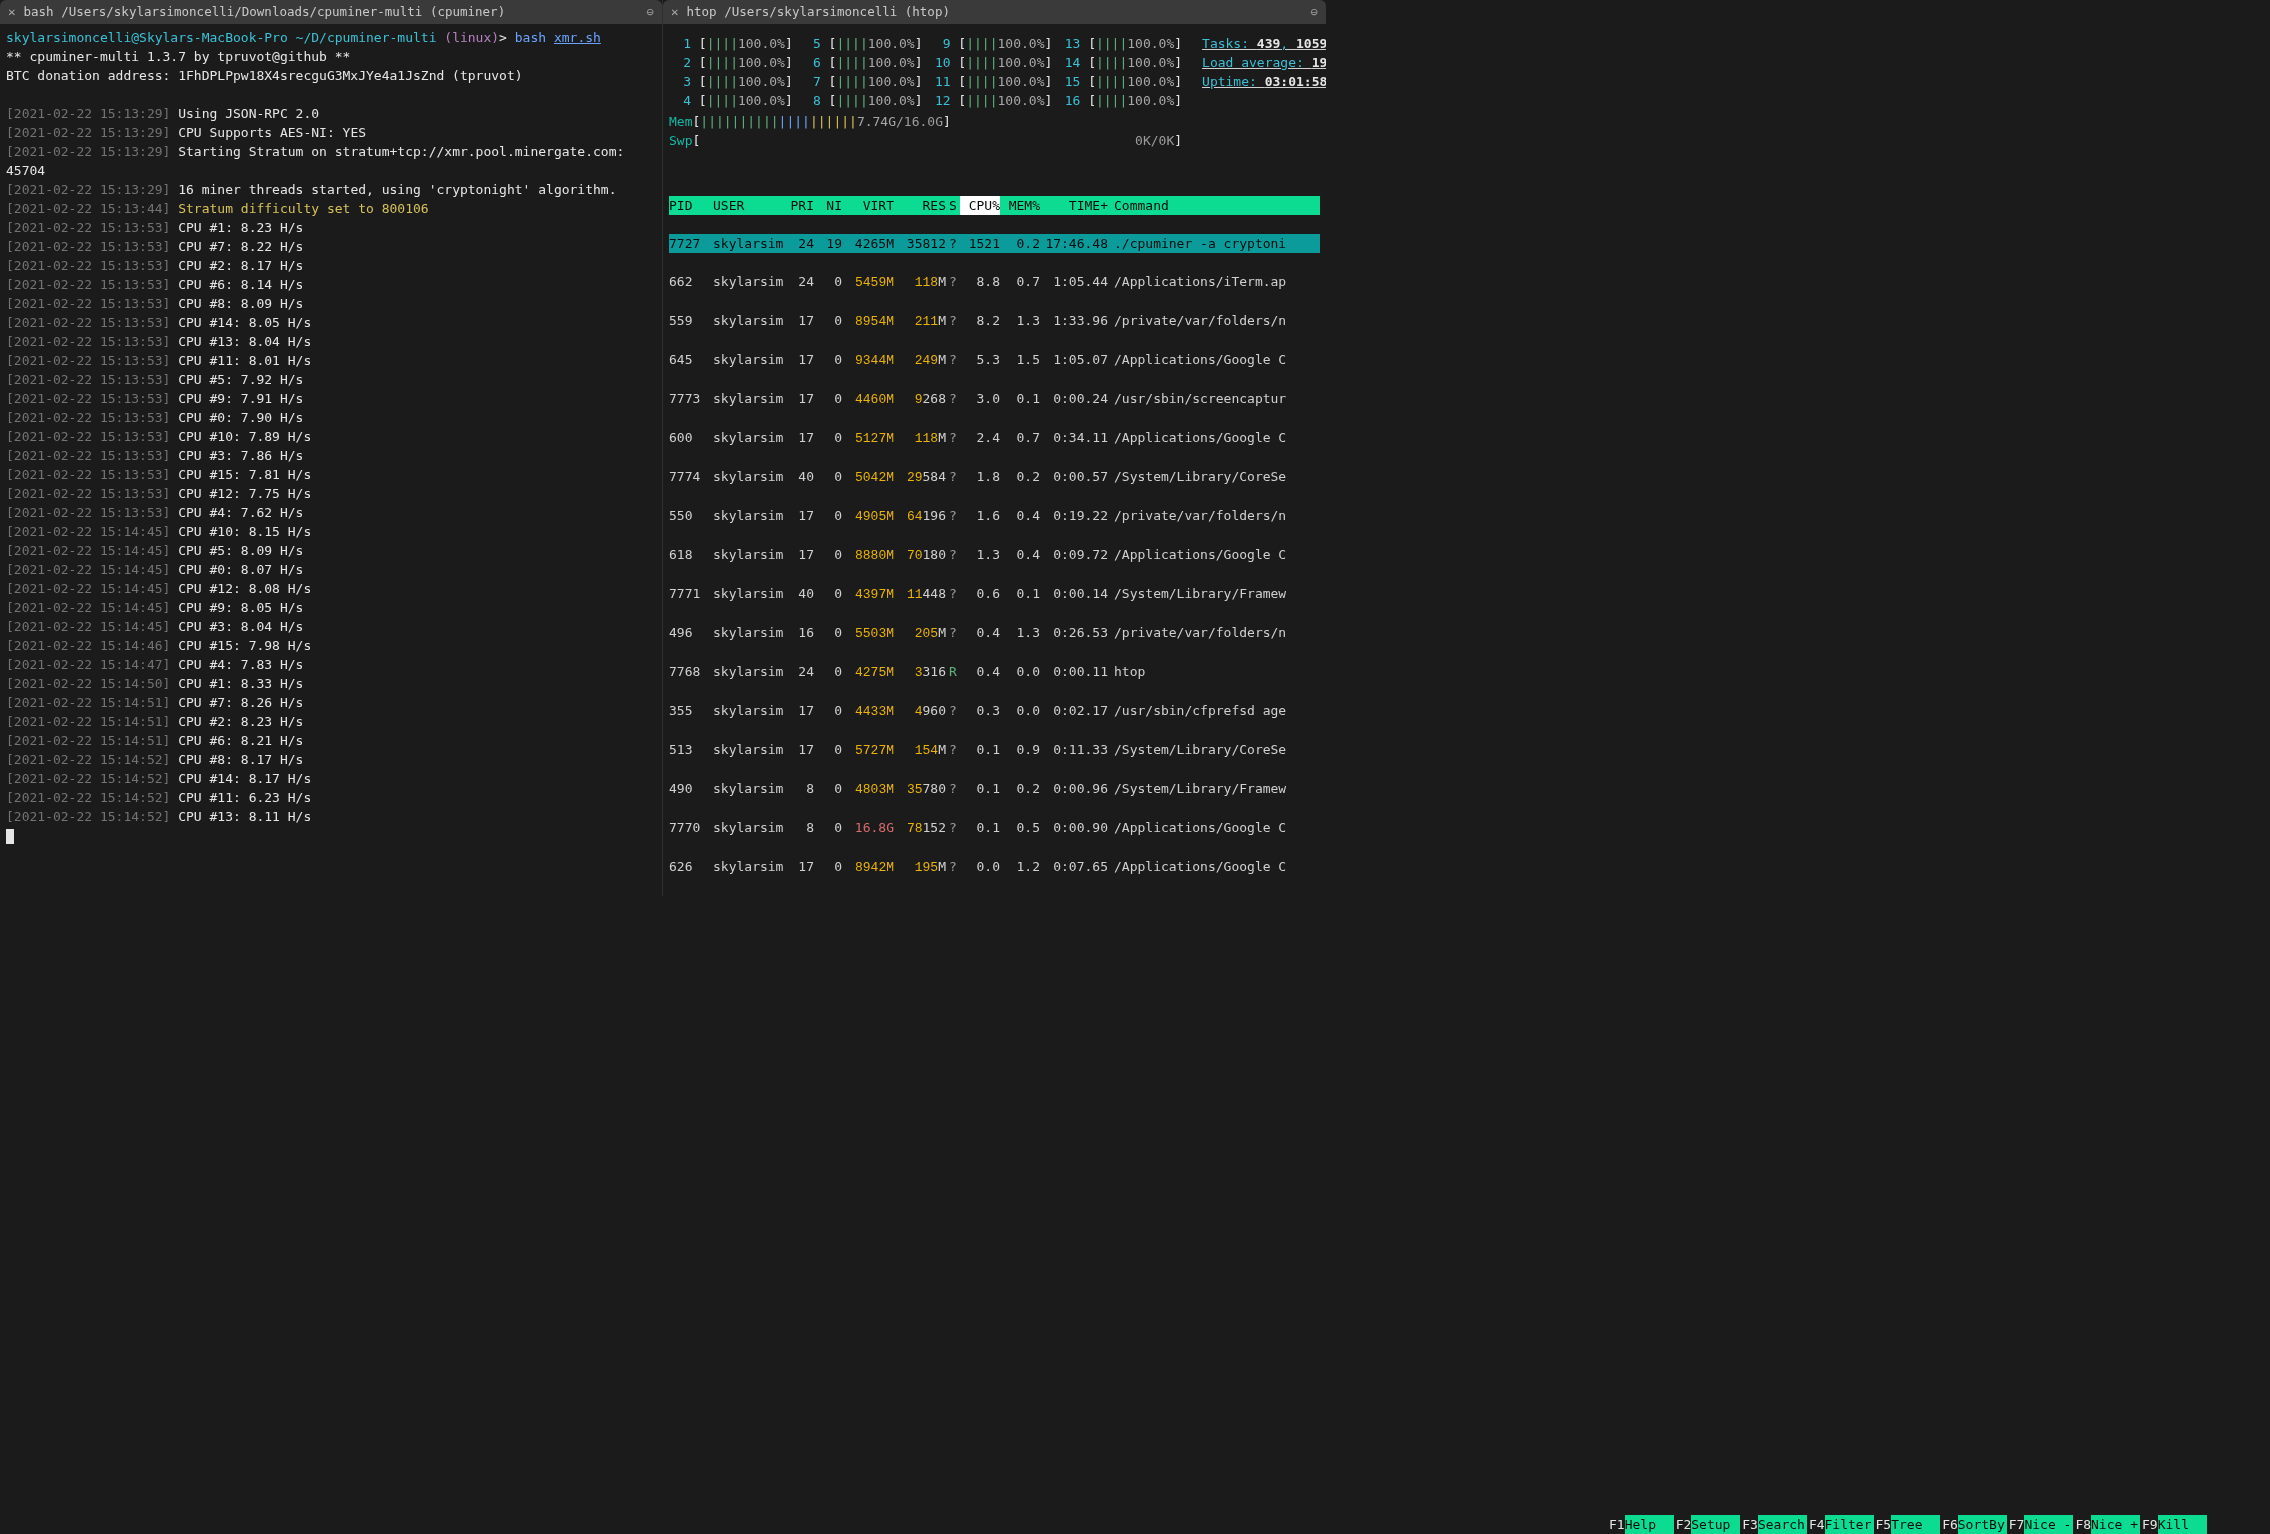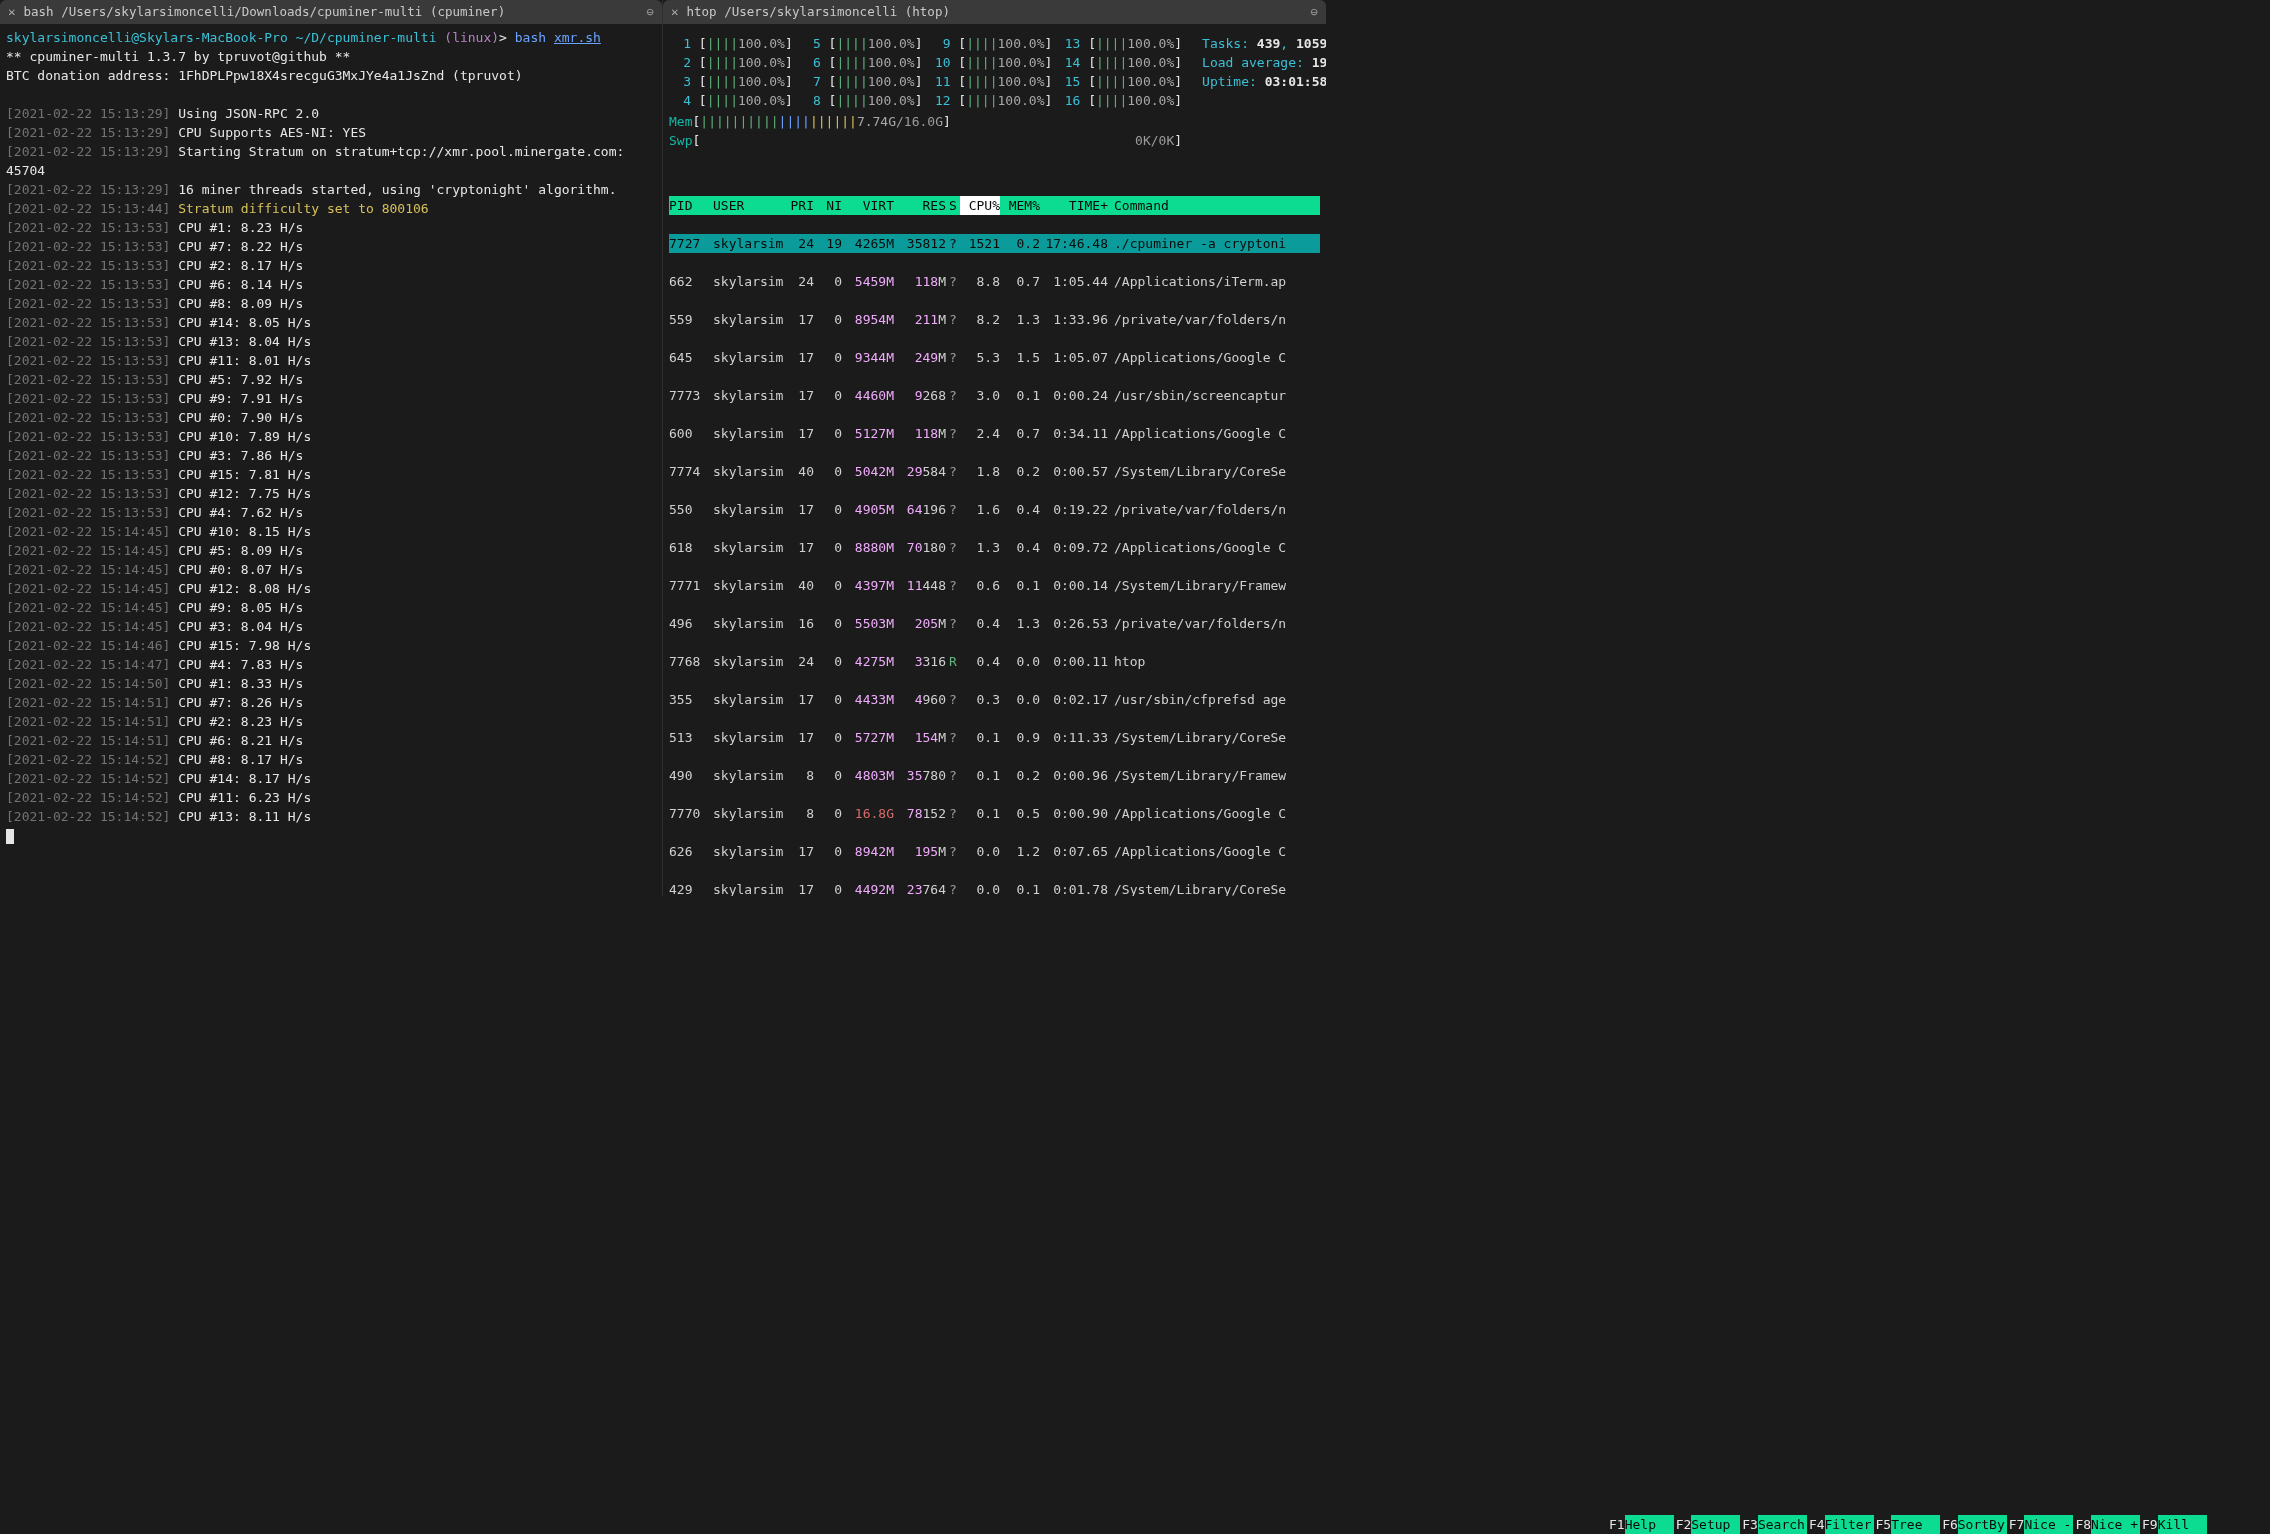--- a/index.html
+++ b/index.html
@@ -65,21 +65,21 @@
   }
   .cpu-cell { white-space: pre; }
   .meter-num { color: #3bc0d6; width: 22px; display:inline-block; text-align:right; }
   .meter-num-far { color: #14b8a6; }
   .bar-bars { color: #5fb37b; }
   .bar-pct { color: #a8a8a8; }
   .mem-line { white-space: pre; display:flex;}
   .mem-bars .g { color:#5fb37b;}
   .mem-bars .b { color:#6ba3ff;}
   .mem-bars .y { color:#d6c15a;}
-  .summary { white-space: pre; }
+  .summary { white-space: pre; text-decoration: underline; }
   .summary .lbl { color: #3bc0d6;}
   .summary .val { color: #e6e6e6; font-weight:bold;}
   .top-split { display:flex; gap:20px;}
   .top-left { flex:1 1 58%;}
   .top-right{ flex:1 1 42%; padding-top:0px;}
   .ptable-header { background:#0bdc91; color:#0b0b0b; }
   .ptable-header .sortcol { background:#ffffff; color:#0b0b0b; }
   .prow { white-space: pre; }
   .prow.sel { background:#0b9b9b; color:#0b0b0b;}
   .pcell { display:inline-block; }
@@ -87,21 +87,21 @@
   .col-user { width:75px; text-align:left; padding-left:4px;}
   .col-pri  { width:30px; text-align:right;}
   .col-ni   { width:28px; text-align:right;}
   .col-virt { width:52px; text-align:right;}
   .col-res  { width:52px; text-align:right;}
   .col-s    { width:14px; text-align:center;}
   .col-cpu  { width:40px; text-align:right;}
   .col-mem  { width:40px; text-align:right;}
   .col-time { width:68px; text-align:right;}
   .col-cmd  { padding-left:6px; text-align:left;}
-  .c-cyan { color:#f0abfc;}
+  .c-cyan { color:#eab308;font-family:Liberation Mono, monospace;}
   .c-red  { color:#d76b6b;}
   .c-green{ color:#5fb37b;}
   .c-dim  { color:#9c9c9c;}
   .fkeys {
     position:absolute;
     bottom:0; right:0;
     width: 663px;
     white-space: pre;
     line-height: 19px;
     display:flex;

